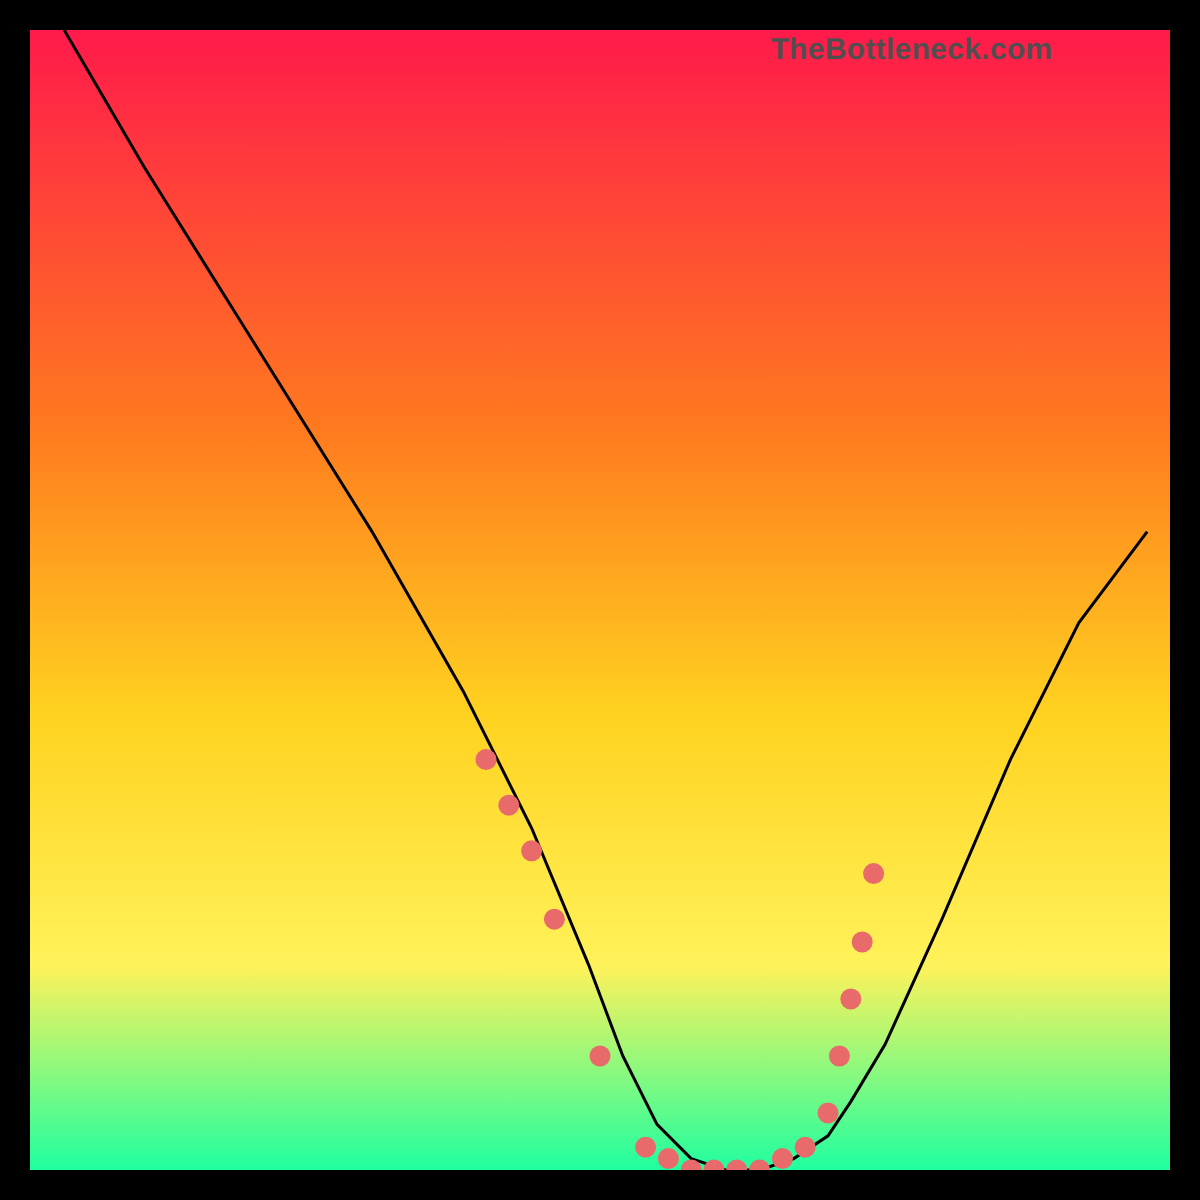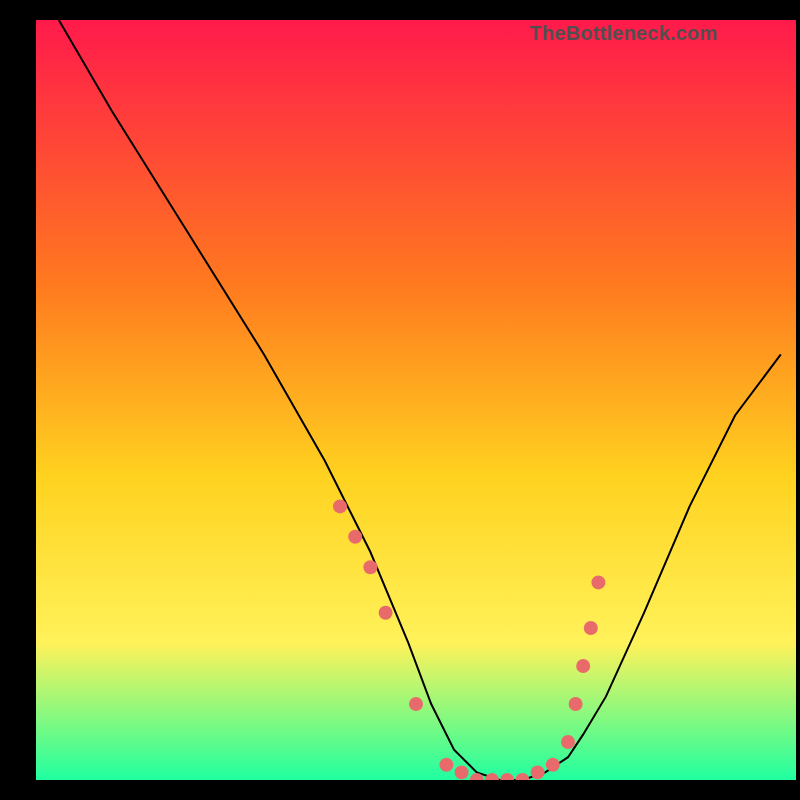--- a/index.html
+++ b/index.html
@@ -6,21 +6,21 @@
     margin: 0;
     padding: 0;
     width: 800px;
     height: 800px;
     background: #000;
     overflow: hidden;
     font-family: Arial, Helvetica, sans-serif;
   }
   .frame {
     position: absolute;
-    left: 36px;
+    left: 20px;
     top: 20px;
     width: 688px;
     height: 760px;
     background: #14b8a6;
   }
   .plot-area {
     position: absolute;
     left: 0;
     top: 0;
     width: 760px;

